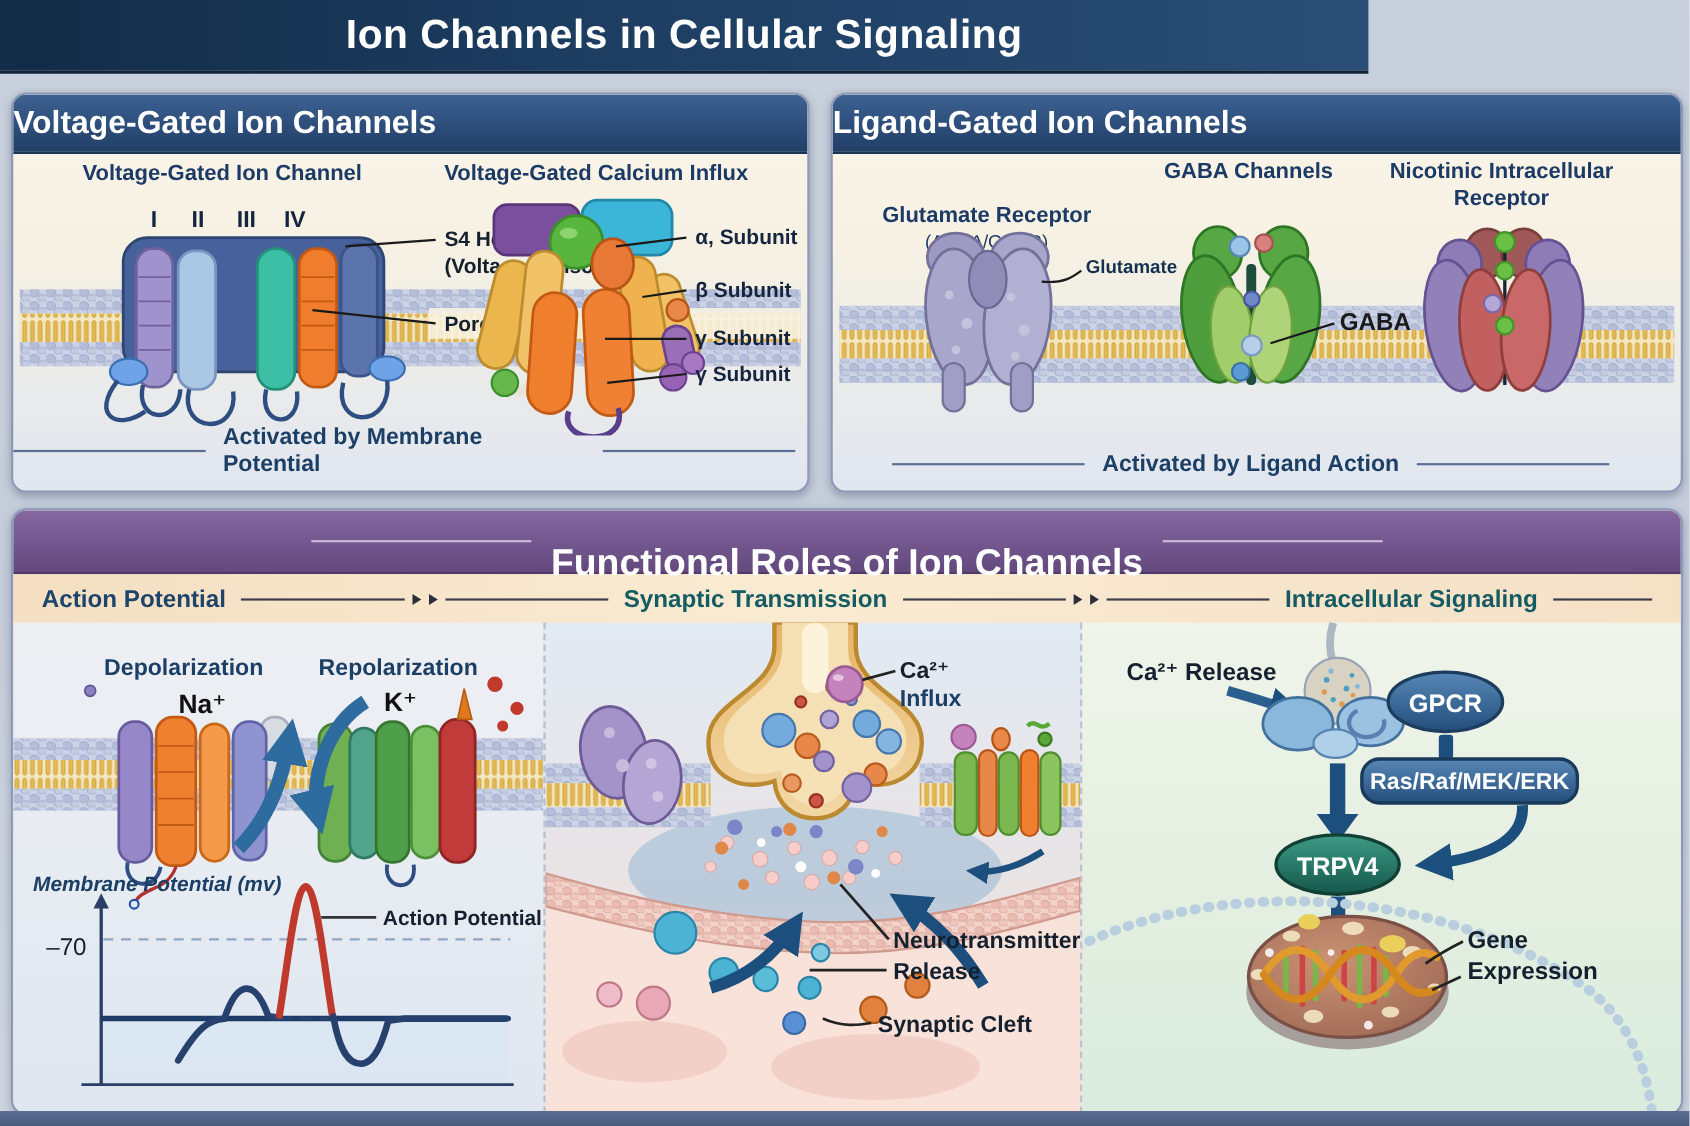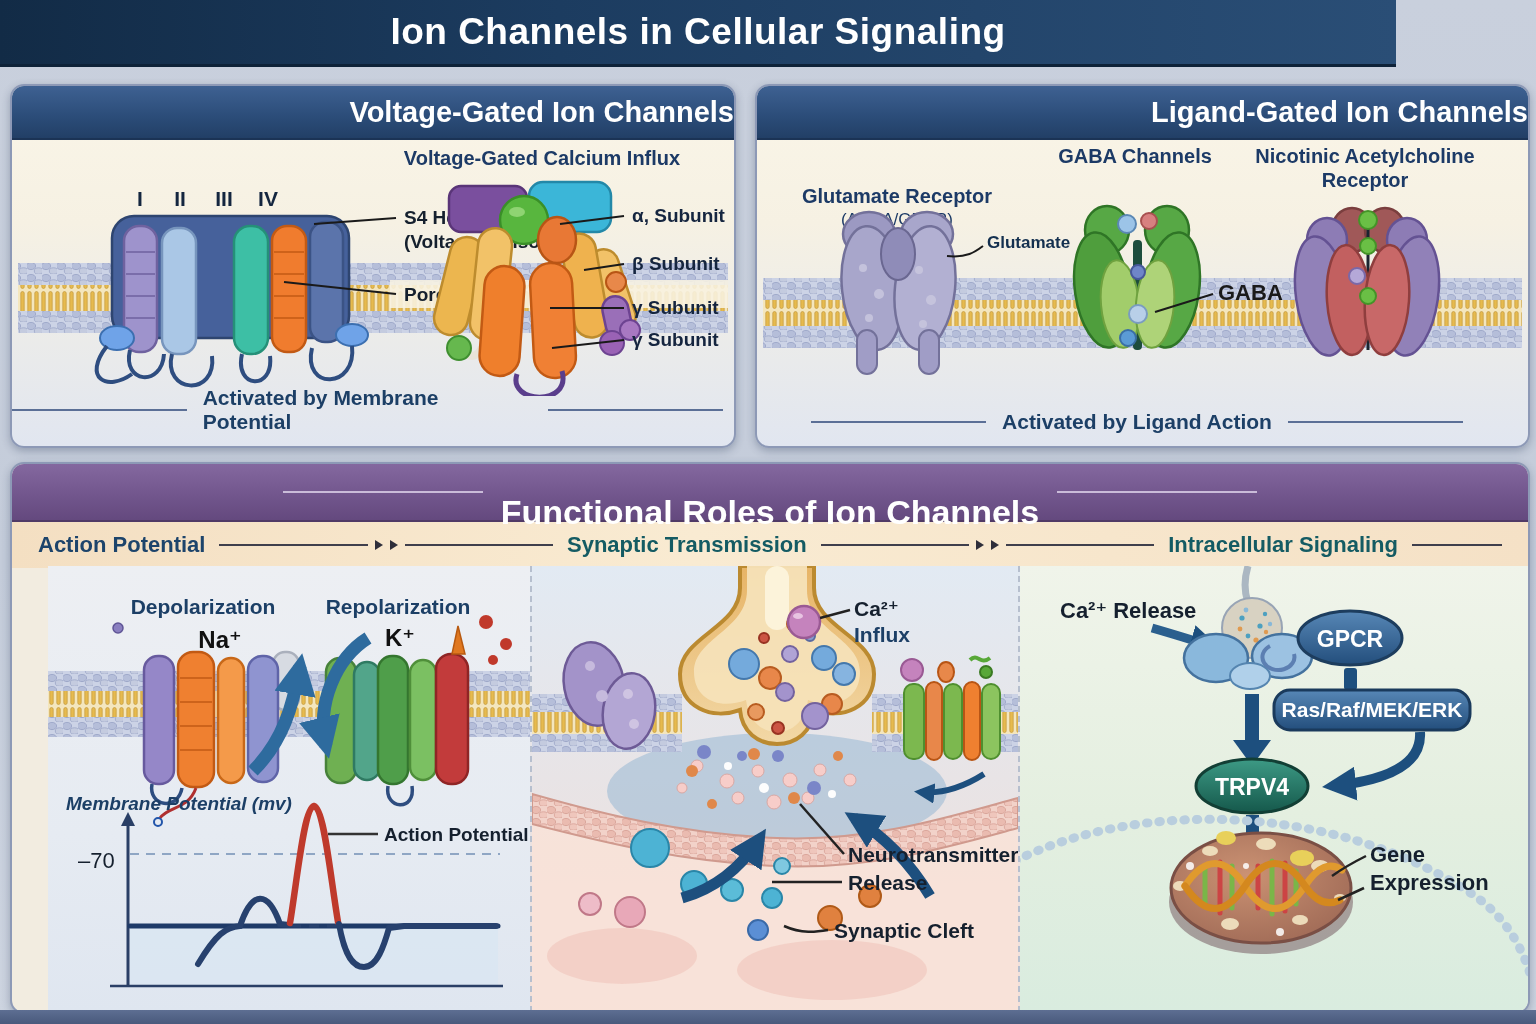--- a/index.html
+++ b/index.html
@@ -7,35 +7,35 @@
     width:1536px;height:1024px;position:relative;overflow:hidden;
     background:linear-gradient(180deg,#c9d0dd 0%,#c4ccda 55%,#cdd4e0 100%);
     font-family:"Liberation Sans",sans-serif;
     -webkit-font-smoothing:antialiased;
   }
   .abs{position:absolute;}
   svg text{font-family:"Liberation Sans","DejaVu Sans",sans-serif;}
 
   
   #title-bar{
-    left:0;top:0;width:1396px;height:64px;
+    left:0;top:0;width:1244px;height:64px;
     background:linear-gradient(90deg,#122b46 0%,#1c3c60 40%,#2a4e76 100%);
     border-bottom:3px solid #0e2238;
     display:flex;align-items:center;justify-content:center;
   }
   #main-title{color:#fff;font-size:37px;font-weight:bold;letter-spacing:.5px;}
 
   
   .panel{
     border:2px solid #8d99b6;border-radius:14px;overflow:hidden;
     box-shadow:0 3px 8px rgba(30,45,75,.3);
     background:linear-gradient(180deg,#faf5e8 0%,#f6f1e3 38%,#e1e6f0 100%);
   }
   .panel-header{
-    height:52px;display:flex;align-items:center;justify-content:flex-end;
+    height:52px;display:flex;align-items:center;justify-content:flex-start;
     background:linear-gradient(180deg,#3e6192 0%,#2b4c78 60%,#223f66 100%);
     border-bottom:2px solid #1b3355;
   }
   .panel-header span{color:#fff;font-size:29px;font-weight:bold;}
   .subhead{color:#1c3a66;font-weight:bold;font-size:20px;text-align:center;line-height:24px;}
   .caption{left:0;right:11px;bottom:12px;display:flex;align-items:center;justify-content:center;gap:16px;}
   .caption .line{height:2px;background:#5b6f96;width:175px;}
   .caption .txt{color:#1c3f66;font-weight:bold;font-size:21px;}
 
   
@@ -50,21 +50,21 @@
   #col-band{
     height:46px;display:flex;align-items:center;padding:0 26px;box-sizing:border-box;
     background:linear-gradient(90deg,#f4dfc2 0%,#f9ebd2 45%,#f5e1c6 100%);
   }
   .band-title{font-size:22px;font-weight:bold;white-space:nowrap;}
   .t-navy{color:#1d446b;} .t-teal{color:#145b63;}
   .sep{flex:1;display:flex;align-items:center;gap:7px;margin:0 14px;}
   .sep .ln{flex:1;height:2px;background:#3f3f4c;}
   .sep .tri{width:0;height:0;border-left:8px solid #2e2e3a;border-top:5px solid transparent;border-bottom:5px solid transparent;}
   .endln{width:90px;height:2px;background:#3f3f4c;margin-left:14px;}
-  #cols{position:absolute;left:0;top:102px;right:0;bottom:0;display:flex;padding-left:36px;}
+  #cols{position:absolute;left:0;top:102px;right:0;bottom:0;display:flex;}
   .col{position:relative;height:100%;}
   #col1{width:482px;background:linear-gradient(180deg,#edeff3 0%,#e6ebf2 60%,#dfe6f0 100%);}
   #col2{width:490px;border-left:2px dashed #b6bfce;border-right:2px dashed #b6bfce;box-sizing:border-box;
         background:linear-gradient(180deg,#e2eaf3 0%,#e9e3e4 55%,#f4e0d8 100%);}
   #col3{width:544px;background:linear-gradient(180deg,#f0f4ea 0%,#e4efe0 55%,#d9ecdf 100%);}
 
   #bottom-strip{left:0;top:1010px;width:1536px;height:14px;
     background:linear-gradient(180deg,#5d6e92 0%,#49597c 100%);}
 </style>
 </head>
@@ -112,20 +112,21 @@
 </svg>
 
 <div id="title-bar" class="abs">
   <span id="main-title">Ion Channels in Cellular Signaling</span>
 </div>
 
 <div class="panel abs" style="left:10px;top:84px;width:722px;height:360px;">
   <div class="panel-header">
     <span>Voltage-Gated Ion Channels</span>
   </div>
+  <div class="subhead abs" style="left:40px;top:60px;width:300px;">Voltage-Gated Ion Channel</div>
   <div class="subhead abs" style="left:370px;top:60px;width:320px;">Voltage-Gated Calcium Influx</div>
 
   <svg class="abs" style="left:0;top:92px;" width="722" height="218" viewBox="0 0 722 218">
 
     <g>
       <rect x="6" y="85" width="710" height="22" fill="url(#peb)"></rect>
       <rect x="6" y="107" width="710" height="26" fill="url(#lip)"></rect>
       <rect x="6" y="133" width="710" height="22" fill="url(#peb)"></rect>
     </g>
 
@@ -208,21 +209,21 @@
 <div class="panel abs" style="left:755px;top:84px;width:771px;height:360px;">
   <div class="panel-header">
     <span>Ligand-Gated Ion Channels</span>
   </div>
   <div class="subhead abs" style="left:20px;top:58px;width:240px;margin-top:40px;">
     <div>Glutamate Receptor</div>
     <div style="font-weight:normal;font-size:17px;">(AMPA/GPCR)</div>
   </div>
   <div class="subhead abs" style="left:258px;top:58px;width:240px;">GABA Channels</div>
   <div class="subhead abs" style="left:478px;top:58px;width:260px;">
-    <div>Nicotinic Acetylcholine</div>
+    <div>Nicotinic Intracellular</div>
     <div>Receptor</div>
   </div>
 
   <svg class="abs" style="left:0;top:112px;" width="771" height="205" viewBox="0 0 771 205">
     <g>
       <rect x="6" y="80" width="759" height="22" fill="url(#peb)"></rect>
       <rect x="6" y="102" width="759" height="26" fill="url(#lip)"></rect>
       <rect x="6" y="128" width="759" height="22" fill="url(#peb)"></rect>
     </g>
 

